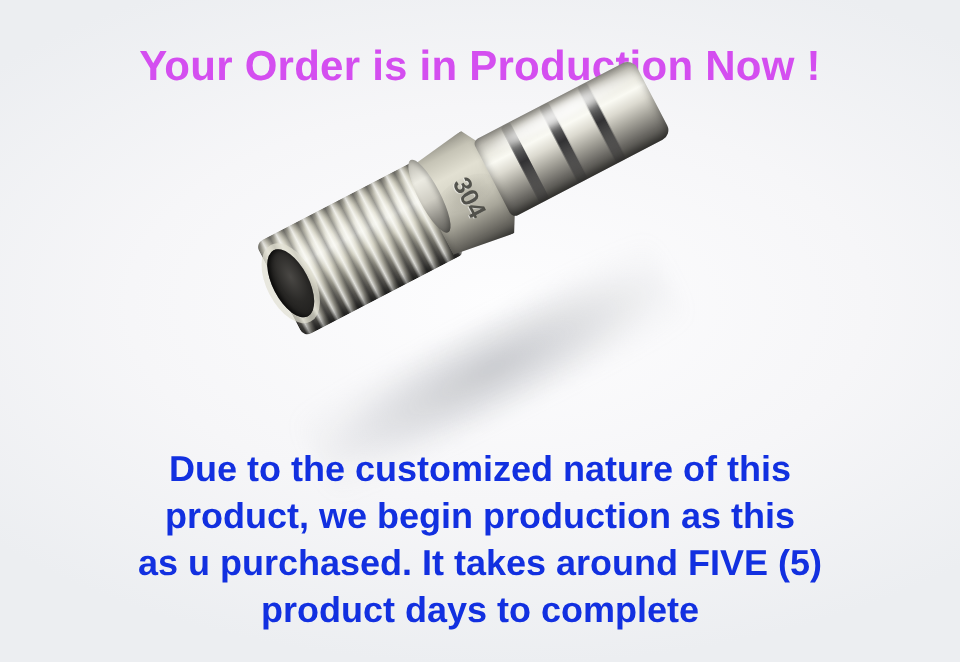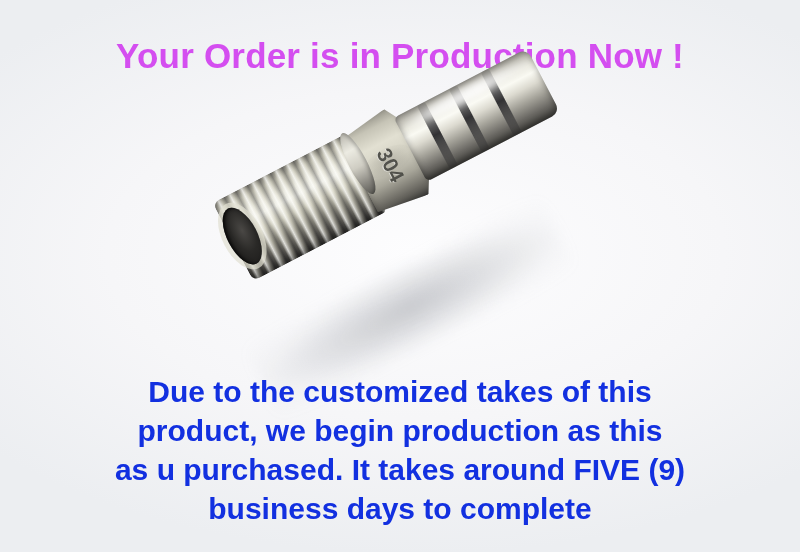--- a/index.html
+++ b/index.html
@@ -259,19 +259,19 @@
         <div class="ridge r1"></div>
         <div class="ridge r2"></div>
         <div class="ridge r3"></div>
       </div>
       <div class="barb-tip"></div>
       <div class="spec-highlight"></div>
     </div>
   </div>
 
   <div class="body-copy">
-    <span class="ln">Due to the customized takes of this</span>
+    <span class="ln">Due to the customized nature of this</span>
     <span class="ln">product, we begin production as this</span>
-    <span class="ln">as u purchased. It takes around FIVE (9)</span>
-    <span class="ln">business days to complete</span>
+    <span class="ln">as u purchased. It takes around FIVE (5)</span>
+    <span class="ln">product days to complete</span>
   </div>
 
 </div>
 
 </body></html>

